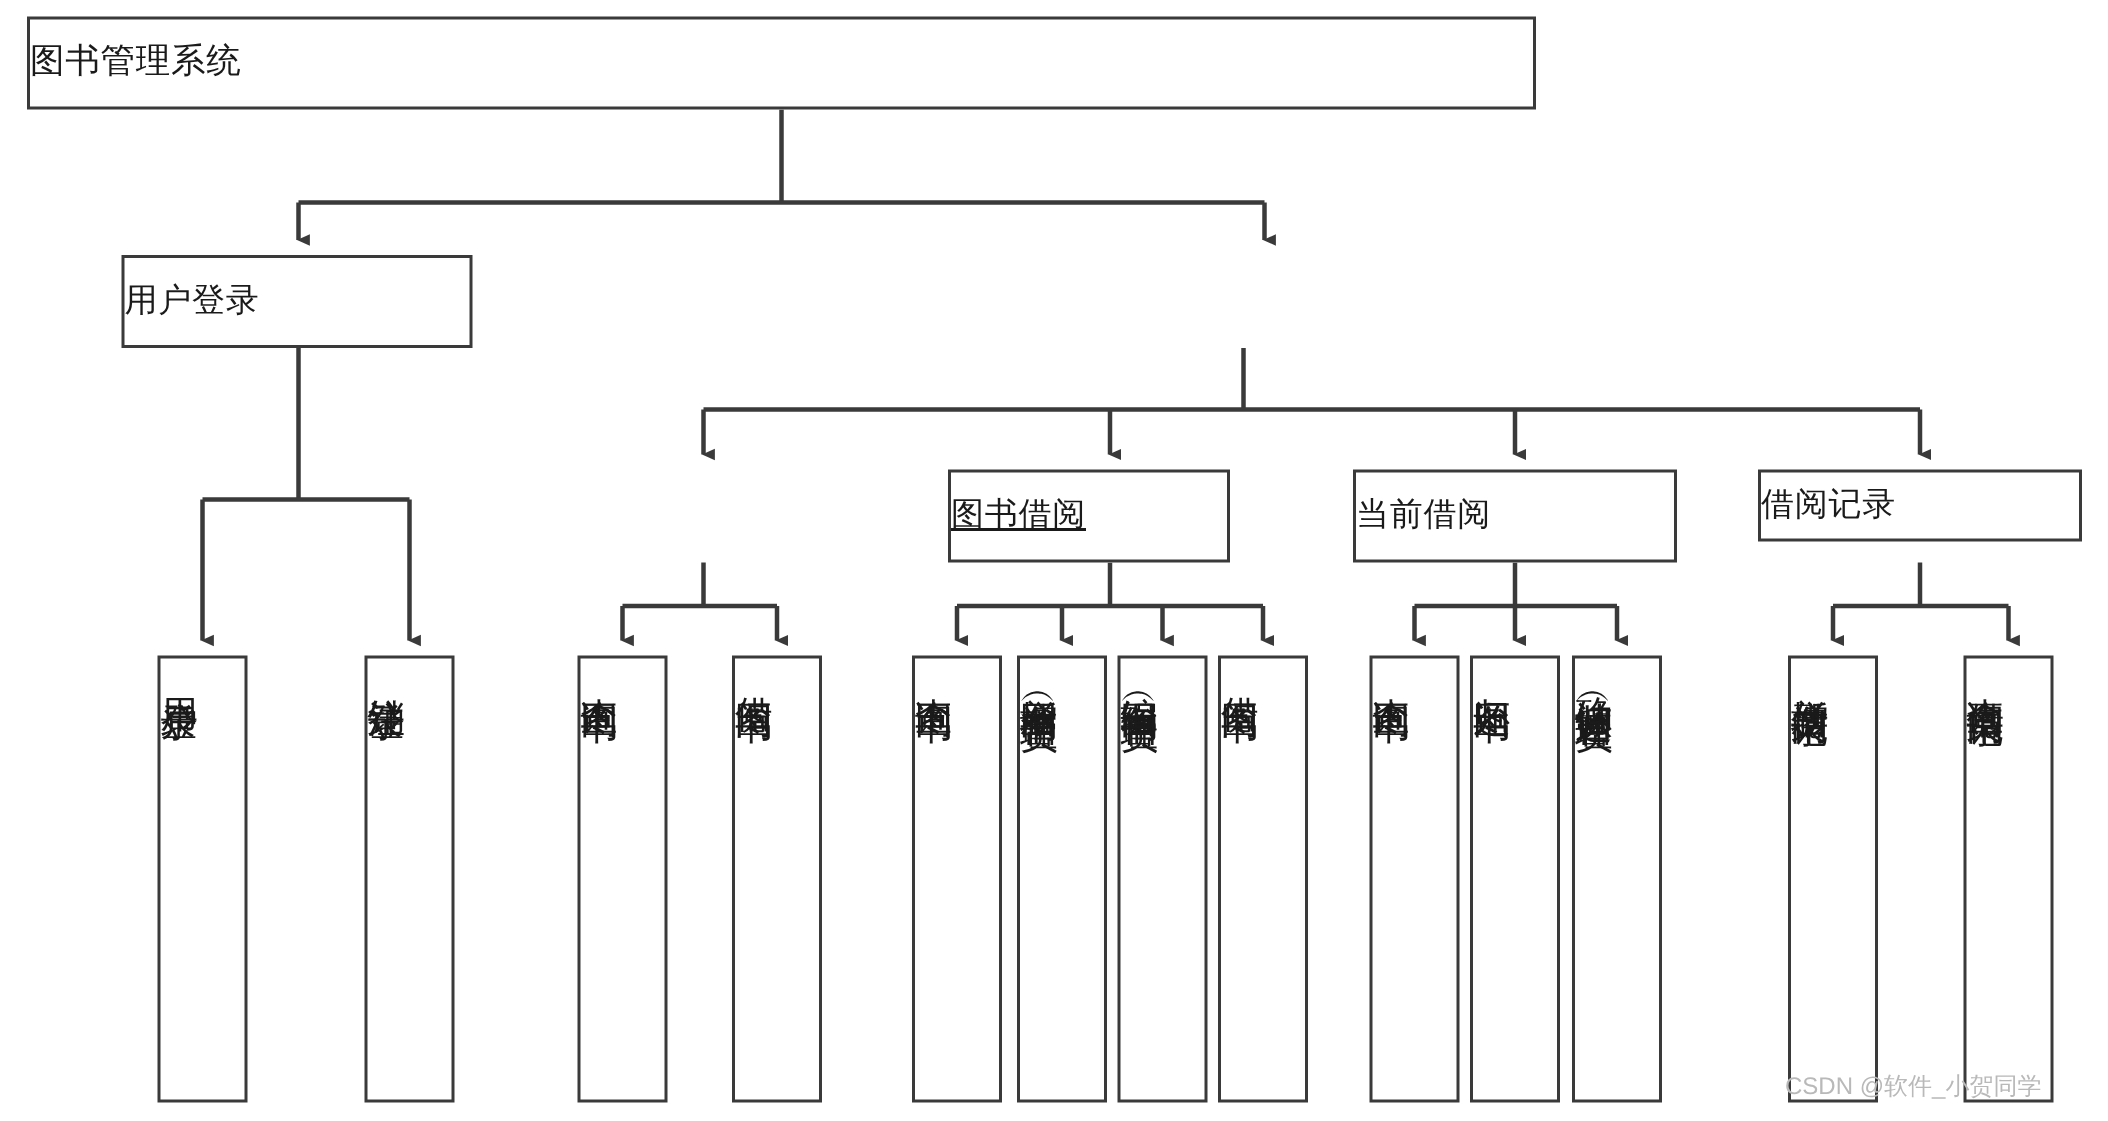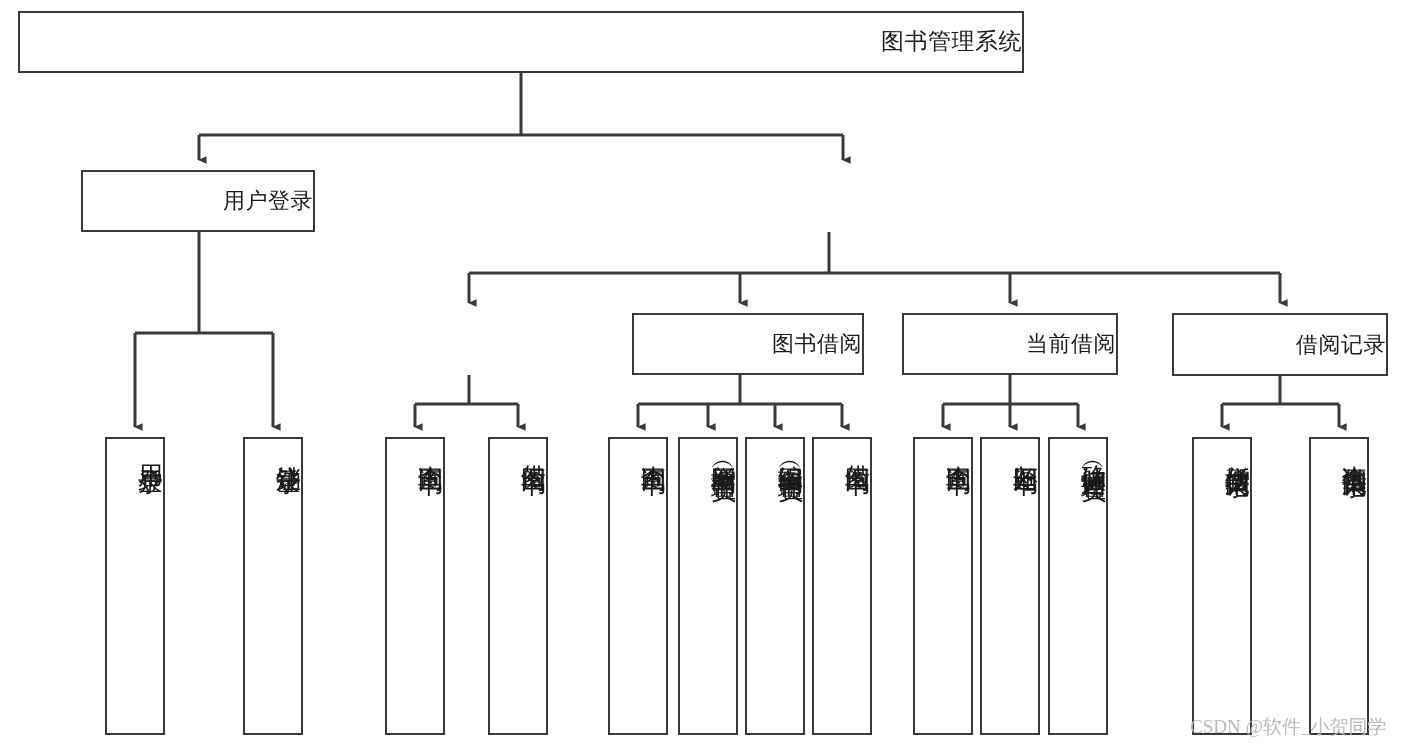--- a/index.html
+++ b/index.html
@@ -26,21 +26,21 @@
     height: 747px;
     pointer-events: none;
   }
   .node {
     position: absolute;
     box-sizing: border-box;
     background: #ffffff;
     border: 2px solid #3a3a3a;
     display: flex;
     align-items: center;
-    justify-content: flex-end;
+    justify-content: flex-start;
     color: #1a1a1a;
     z-index: 2;
   }
   .node .label {
     display: block;
     text-align: center;
     line-height: 1.18;
     letter-spacing: 0.5px;
   }
   
@@ -59,25 +59,25 @@
   .node.vert .label {
     writing-mode: vertical-rl;
     text-orientation: upright;
     font-size: 25px;
     line-height: 1.0;
     letter-spacing: 2px;
     white-space: nowrap;
   }
   .watermark {
     position: absolute;
-    font-size: 19px;
+    font-size: 16px;
     color: #b9b9b9;
     white-space: nowrap;
     z-index: 5;
-    font-family: Liberation Serif, serif;
+    font-family: Liberation Sans, sans-serif;
   }
 </style>
 </head>
 <body>
 
 <div id="diagram-root">
 
   <svg id="edges-layer" viewBox="0 0 1405 747" width="1405" height="747" xmlns="http://www.w3.org/2000/svg">
     <defs>
       <marker id="arrowhead" markerWidth="9" markerHeight="9" refX="4.2" refY="7.6" orient="auto" markerUnits="userSpaceOnUse">
@@ -131,29 +131,29 @@
   <div class="node horiz root" style="left:18px; top:11px; width:1006px; height:62px;">
     <span class="label">图书管理系统</span>
   </div>
 
   <div class="node horiz" style="left:81px; top:170px; width:234px; height:62px;">
     <span class="label">用户登录</span>
   </div>
 
 
 
-  <div class="node horiz" style="left:632px; top:313px; width:232px; height:62px;">
+  <div class="node horiz" style="left:632px; top:313px; width:188px; height:62px;text-decoration:underline;">
     <span class="label">图书借阅</span>
   </div>
 
   <div class="node horiz" style="left:902px; top:313px; width:216px; height:62px;">
     <span class="label">当前借阅</span>
   </div>
 
-  <div class="node horiz" style="left:1172px; top:313px; width:216px; height:63px;padding-left:28px;">
+  <div class="node horiz" style="left:1172px; top:313px; width:216px; height:48px;">
     <span class="label">借阅记录</span>
   </div>
 
   <div class="node vert" style="left:105px; top:437px; width:60px; height:298px;">
     <span class="label">用户登录</span>
   </div>
 
   <div class="node vert" style="left:243px; top:437px; width:60px; height:298px;">
     <span class="label">注销登录</span>
   </div>

